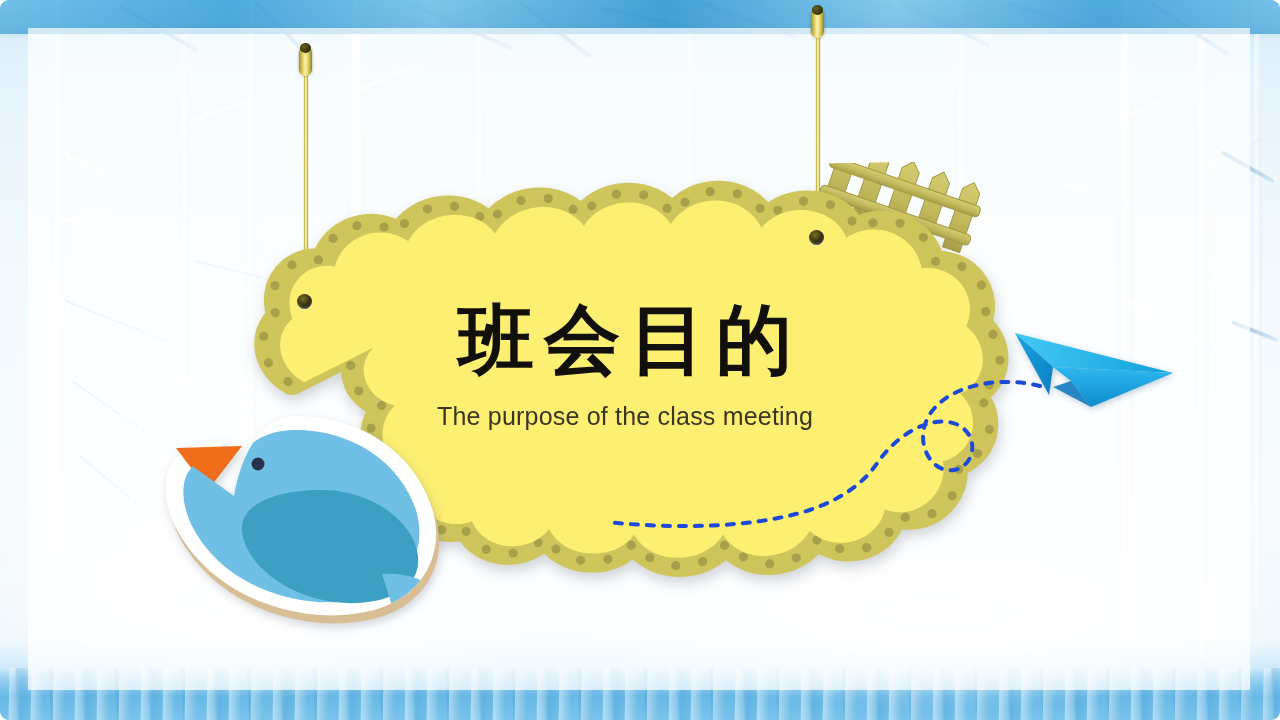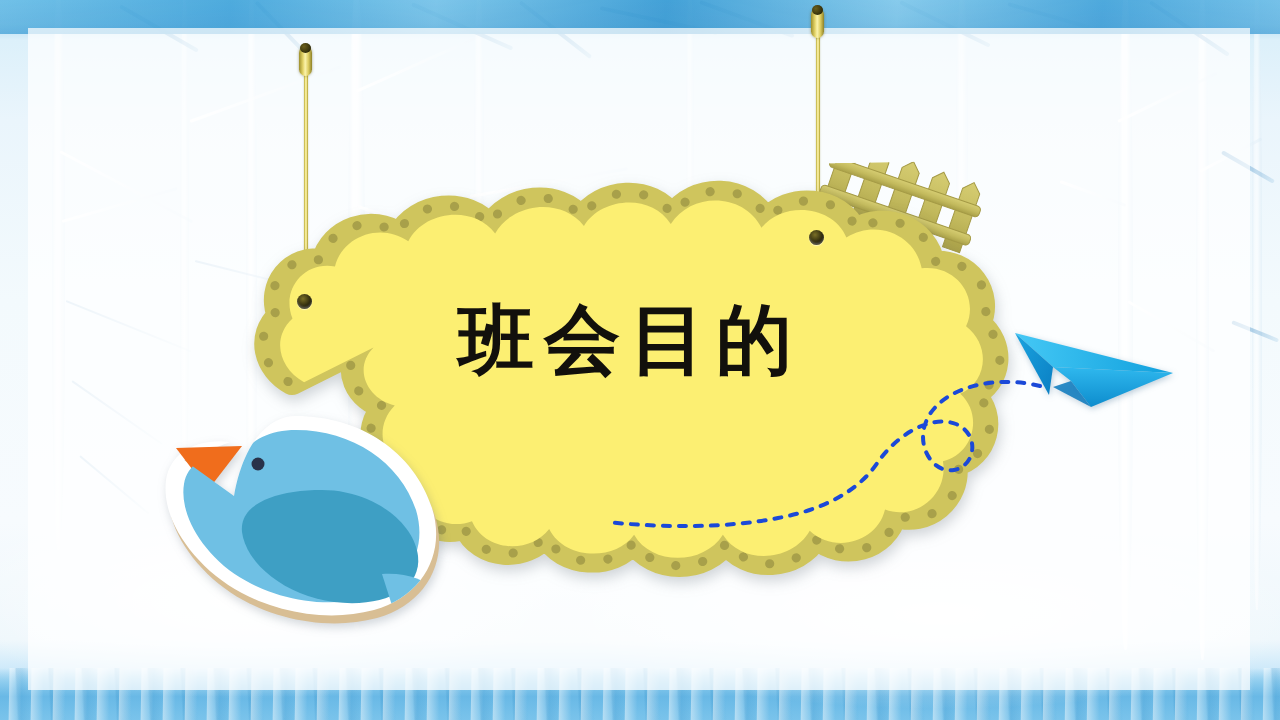--- a/index.html
+++ b/index.html
@@ -11,20 +11,21 @@
   body {
     font-family: "Liberation Sans", "DejaVu Sans", sans-serif;
   }
 
   #slide {
     position: relative;
     width: 1280px;
     height: 720px;
     overflow: hidden;
     background: #fef9c3;
+    border-radius: 9px;
   }
 
   
   .bg-base {
     position: absolute;
     inset: 0;
     background:
       linear-gradient(180deg,
         #9fd2ef 0px, #bbe0f4 26px, #dcf0fa 40px,
         #eaf5fc 120px, #f3fafd 300px, #f7fbfe 520px,
@@ -327,20 +328,21 @@
 
       <use href="#cloudpath" fill="#fcef72" transform="scale(0.965) translate(16,8)"></use>
     </svg>
 
     <div class="cloud-hole" style="left:101px; top:126px;"></div>
     <div class="cloud-hole" style="left:613px; top:62px;"></div>
   </div>
 
   <div class="title-block">
     <div class="title-cn">班会目的</div>
+    <div class="title-en">The purpose of the class meeting</div>
   </div>
 
   <div class="plane">
     <svg viewBox="0 0 168 95" width="168" height="95">
       <defs>
         <linearGradient id="pl1" x1="0" y1="0" x2="1" y2="1">
           <stop offset="0%" stop-color="#1aa4e0"></stop>
           <stop offset="100%" stop-color="#0b7fc3"></stop>
         </linearGradient>
         <linearGradient id="pl2" x1="0" y1="0" x2="1" y2="0">

